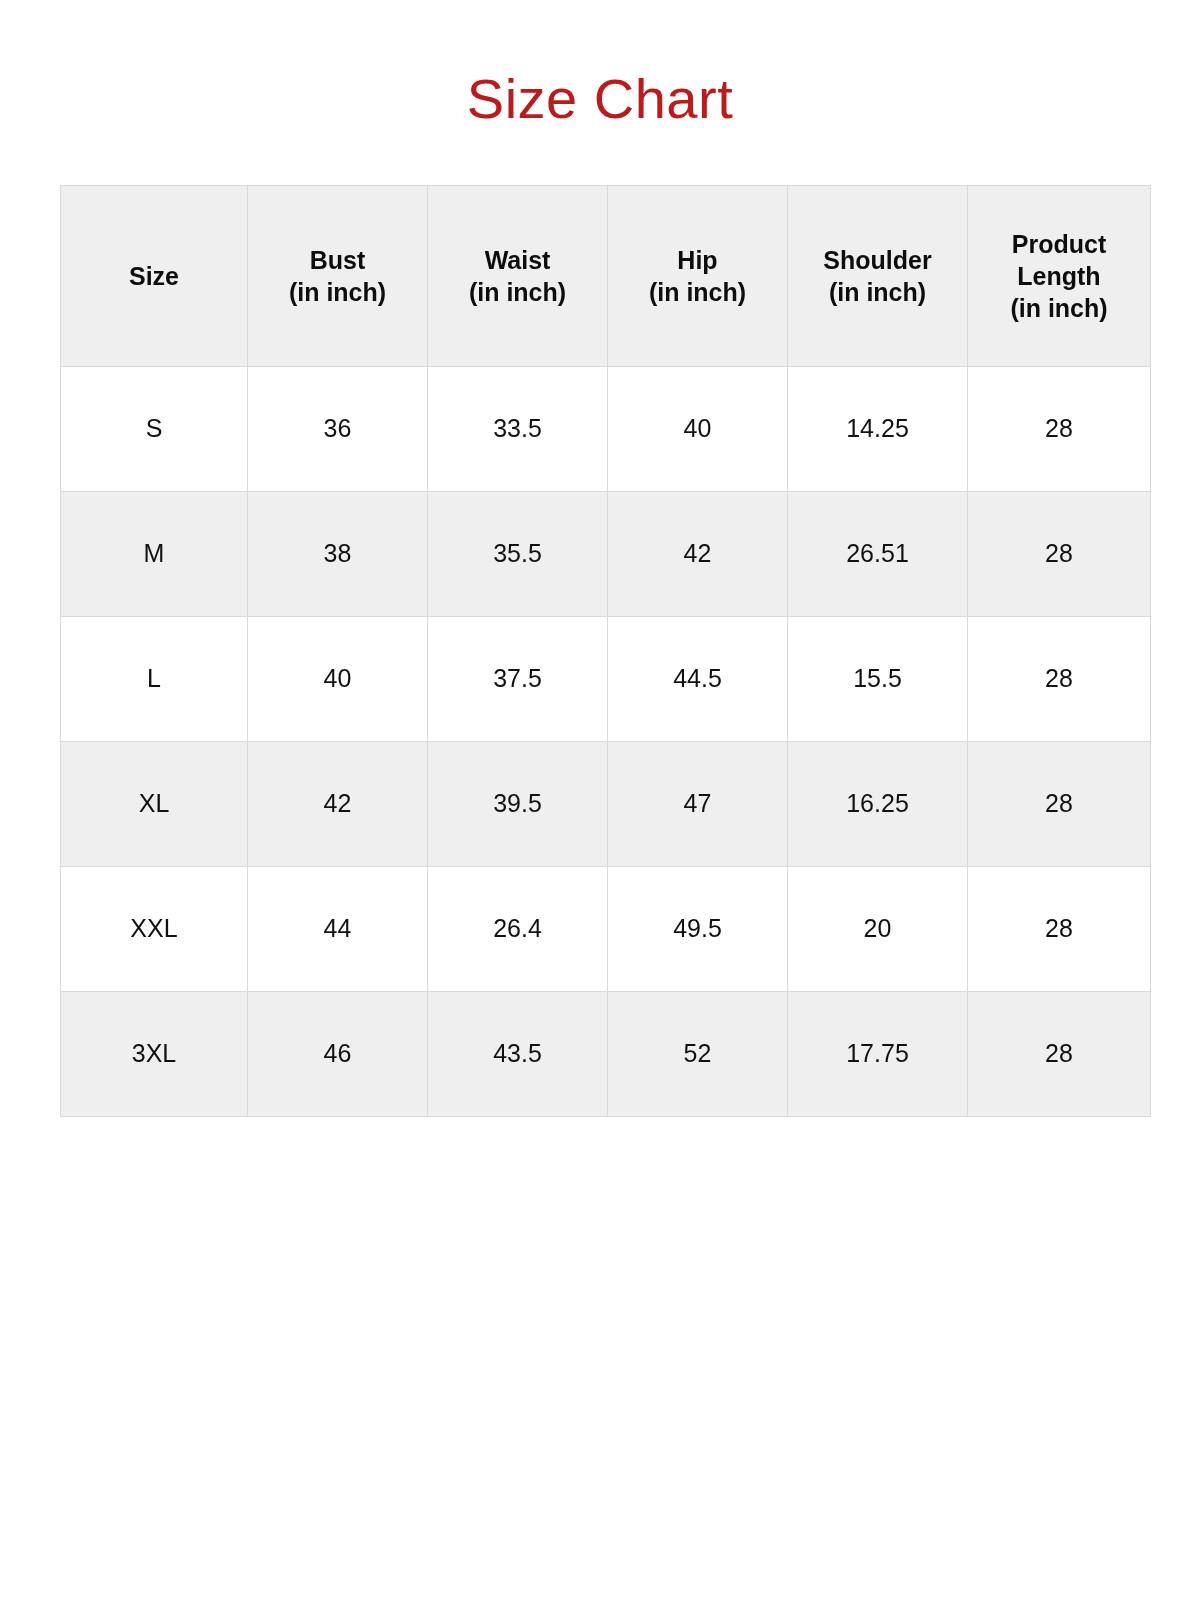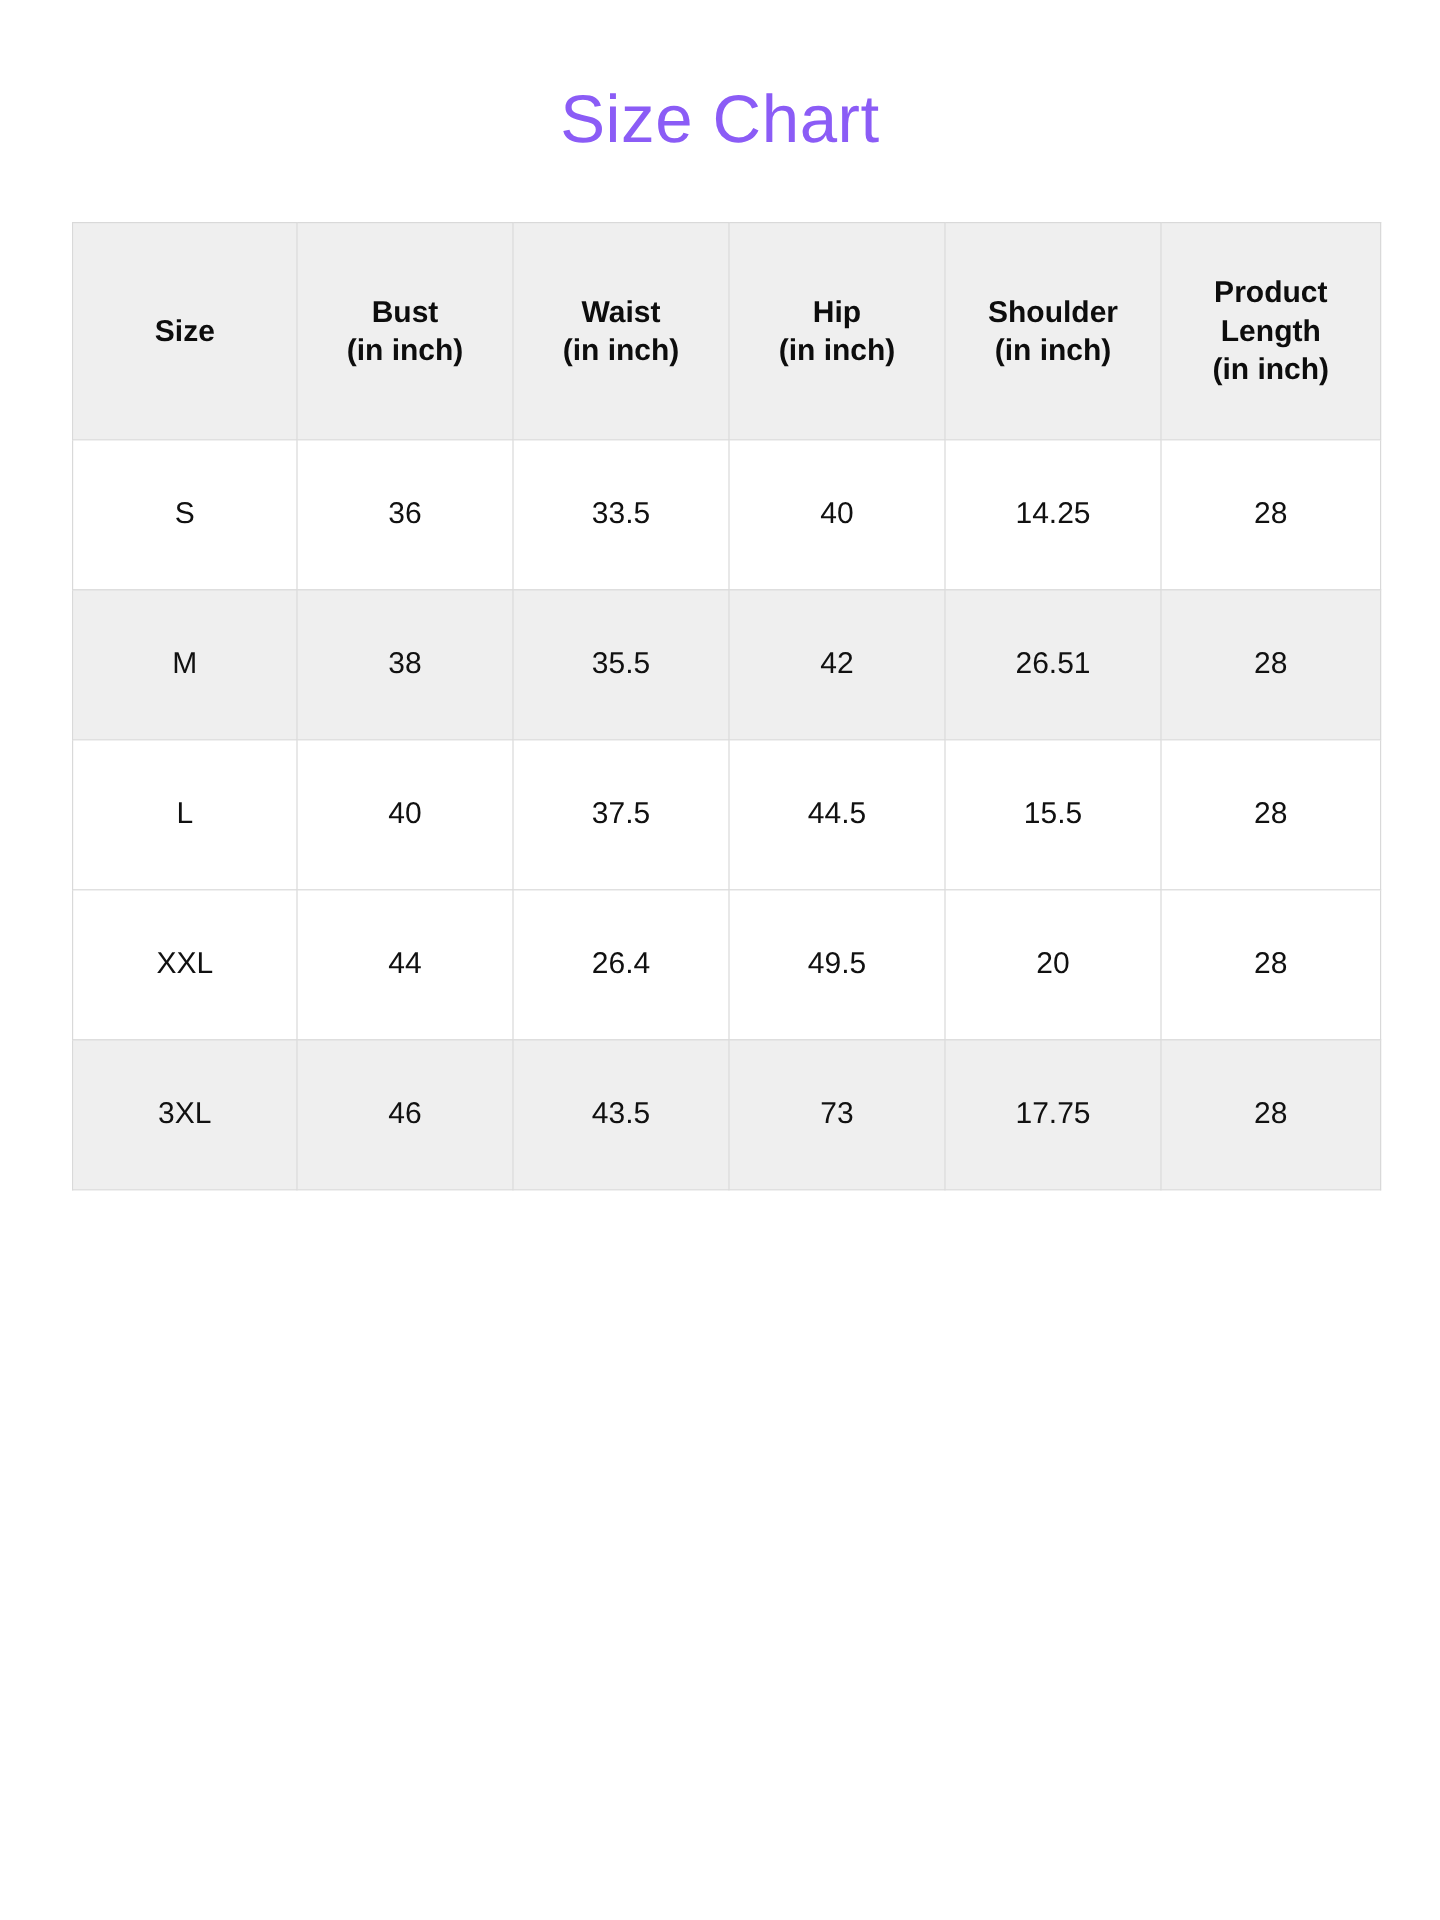--- a/index.html
+++ b/index.html
@@ -18,21 +18,21 @@
     position: relative;
     width: 1200px;
     height: 1600px;
     box-sizing: border-box;
   }
   .title {
     text-align: center;
     font-size: 56px;
     font-weight: 400;
     letter-spacing: 0.5px;
-    color: #8b5cf6;
+    color: #b91c1c;
     margin: 0;
     padding-top: 68px;
     line-height: 1.1;
   }
   .table-wrap {
     margin: 0 auto;
     padding-top: 55px;
     width: 1080px;
   }
   table.size-chart {
@@ -139,33 +139,41 @@
           <td>28</td>
         </tr>
         <tr>
           <td>L</td>
           <td>40</td>
           <td>37.5</td>
           <td>44.5</td>
           <td>15.5</td>
           <td>28</td>
         </tr>
+        <tr class="alt">
+          <td>XL</td>
+          <td>42</td>
+          <td>39.5</td>
+          <td>47</td>
+          <td>16.25</td>
+          <td>28</td>
+        </tr>
         <tr>
           <td>XXL</td>
           <td>44</td>
           <td>26.4</td>
           <td>49.5</td>
           <td>20</td>
           <td>28</td>
         </tr>
         <tr class="alt">
           <td>3XL</td>
           <td>46</td>
           <td>43.5</td>
-          <td>73</td>
+          <td>52</td>
           <td>17.75</td>
           <td>28</td>
         </tr>
       </tbody>
     </table>
   </div>
 
 </div>
 
 </body></html>

